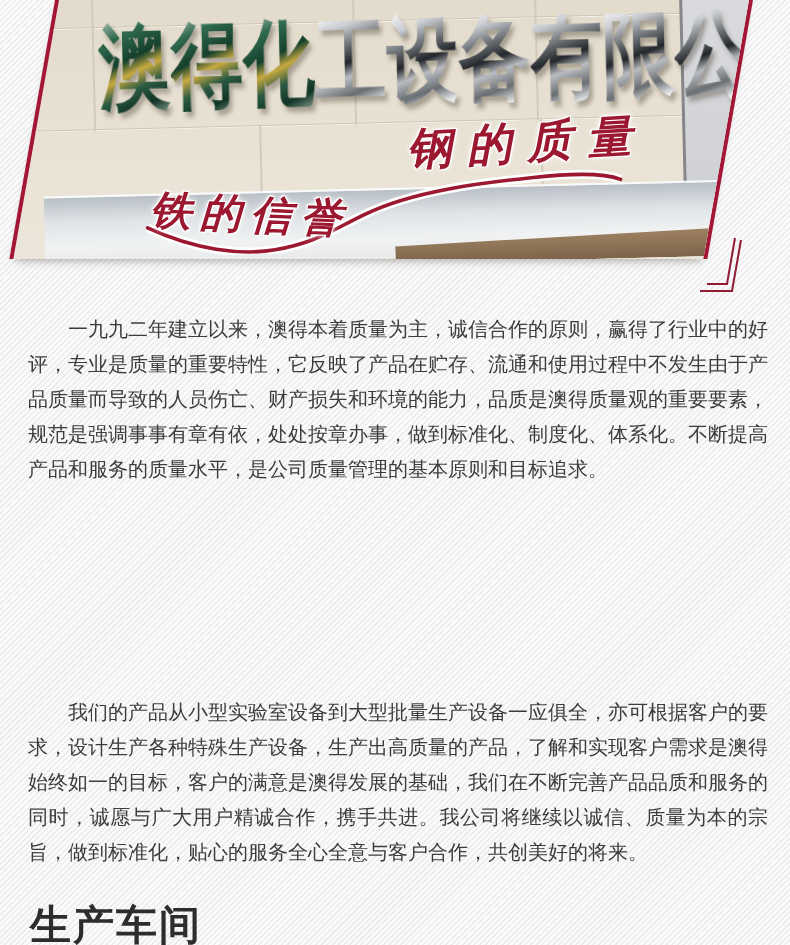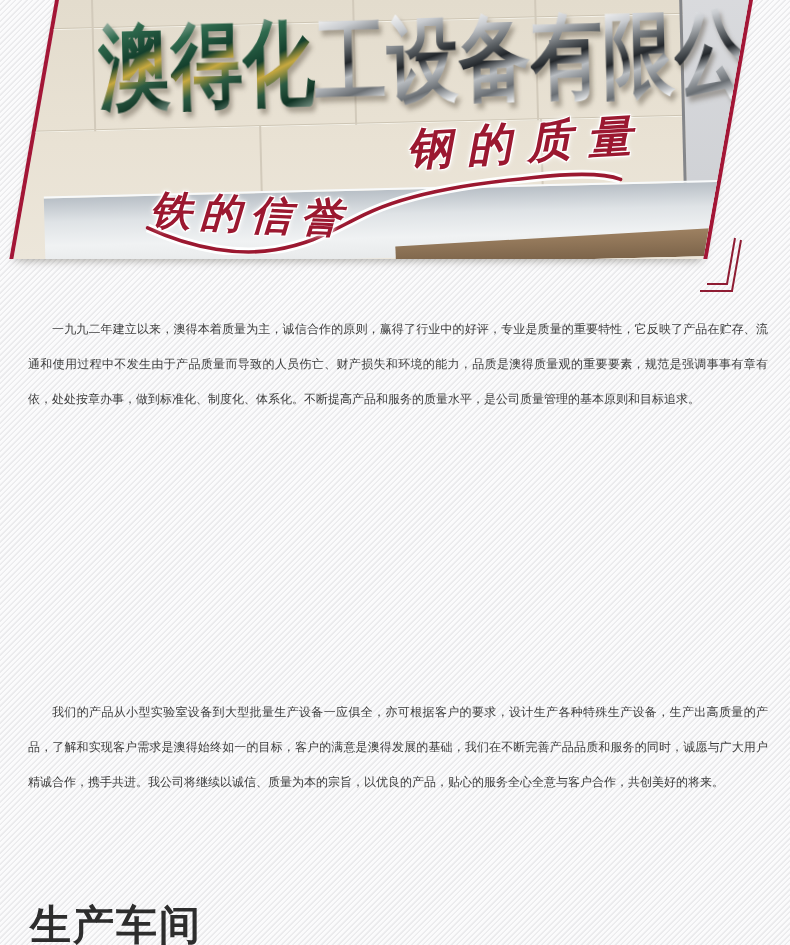--- a/index.html
+++ b/index.html
@@ -63,21 +63,21 @@
   .callig-left  { left:86px; top:192px; font-size:41px; letter-spacing:9px;  transform:rotate(4deg); }
   .callig-right { left:344px; top:124px; font-size:45px; letter-spacing:15px; transform:rotate(-2deg); }
   .swoosh { position:absolute; left:0; top:0; pointer-events:none; }
 
   
   .bracket { position:absolute; left:694px; top:236px; }
 
   
   .para {
     position:absolute; left:28px; width:740px;
-    font-size:12px; line-height:35px; color:#3c3c3c;
+    font-size:20px; line-height:35px; color:#3c3c3c;
     text-align:justify; text-indent:2em;
   }
   .para-1 { top:312px; }
   .para-2 { top:520px; }
   .para-3 { top:695px; }
   .sec-title {
     position:absolute; left:30px; top:898px;
     font-size:41px; font-weight:bold; color:#2d2d2d; letter-spacing:2px;
   }
 </style>
@@ -123,17 +123,17 @@
       <div class="callig callig-right">钢的质量</div>
     </div>
   </div>
 
   <svg class="bracket" width="54" height="62" viewBox="0 0 54 62">
     <path d="M41,2 L33,48 L13,48" fill="none" stroke="#8f1c33" stroke-width="2"></path>
     <path d="M47,4 L38,55 L6,55" fill="none" stroke="#8f1c33" stroke-width="2"></path>
   </svg>
 
   <p class="para para-1">一九九二年建立以来，澳得本着质量为主，诚信合作的原则，赢得了行业中的好评，专业是质量的重要特性，它反映了产品在贮存、流通和使用过程中不发生由于产品质量而导致的人员伤亡、财产损失和环境的能力，品质是澳得质量观的重要要素，规范是强调事事有章有依，处处按章办事，做到标准化、制度化、体系化。不断提高产品和服务的质量水平，是公司质量管理的基本原则和目标追求。</p>
-  <p class="para para-3">我们的产品从小型实验室设备到大型批量生产设备一应俱全，亦可根据客户的要求，设计生产各种特殊生产设备，生产出高质量的产品，了解和实现客户需求是澳得始终如一的目标，客户的满意是澳得发展的基础，我们在不断完善产品品质和服务的同时，诚愿与广大用户精诚合作，携手共进。我公司将继续以诚信、质量为本的宗旨，以优良的产品，贴心的服务全心全意与客户合作，共创美好的将来。</p>
+  <p class="para para-3">我们的产品从小型实验室设备到大型批量生产设备一应俱全，亦可根据客户的要求，设计生产各种特殊生产设备，生产出高质量的产品，了解和实现客户需求是澳得始终如一的目标，客户的满意是澳得发展的基础，我们在不断完善产品品质和服务的同时，诚愿与广大用户精诚合作，携手共进。我公司将继续以诚信、质量为本的宗旨，做到标准化，贴心的服务全心全意与客户合作，共创美好的将来。</p>
 
   <h2 class="sec-title">生产车间</h2>
 
 </div>
 
 </body></html>

